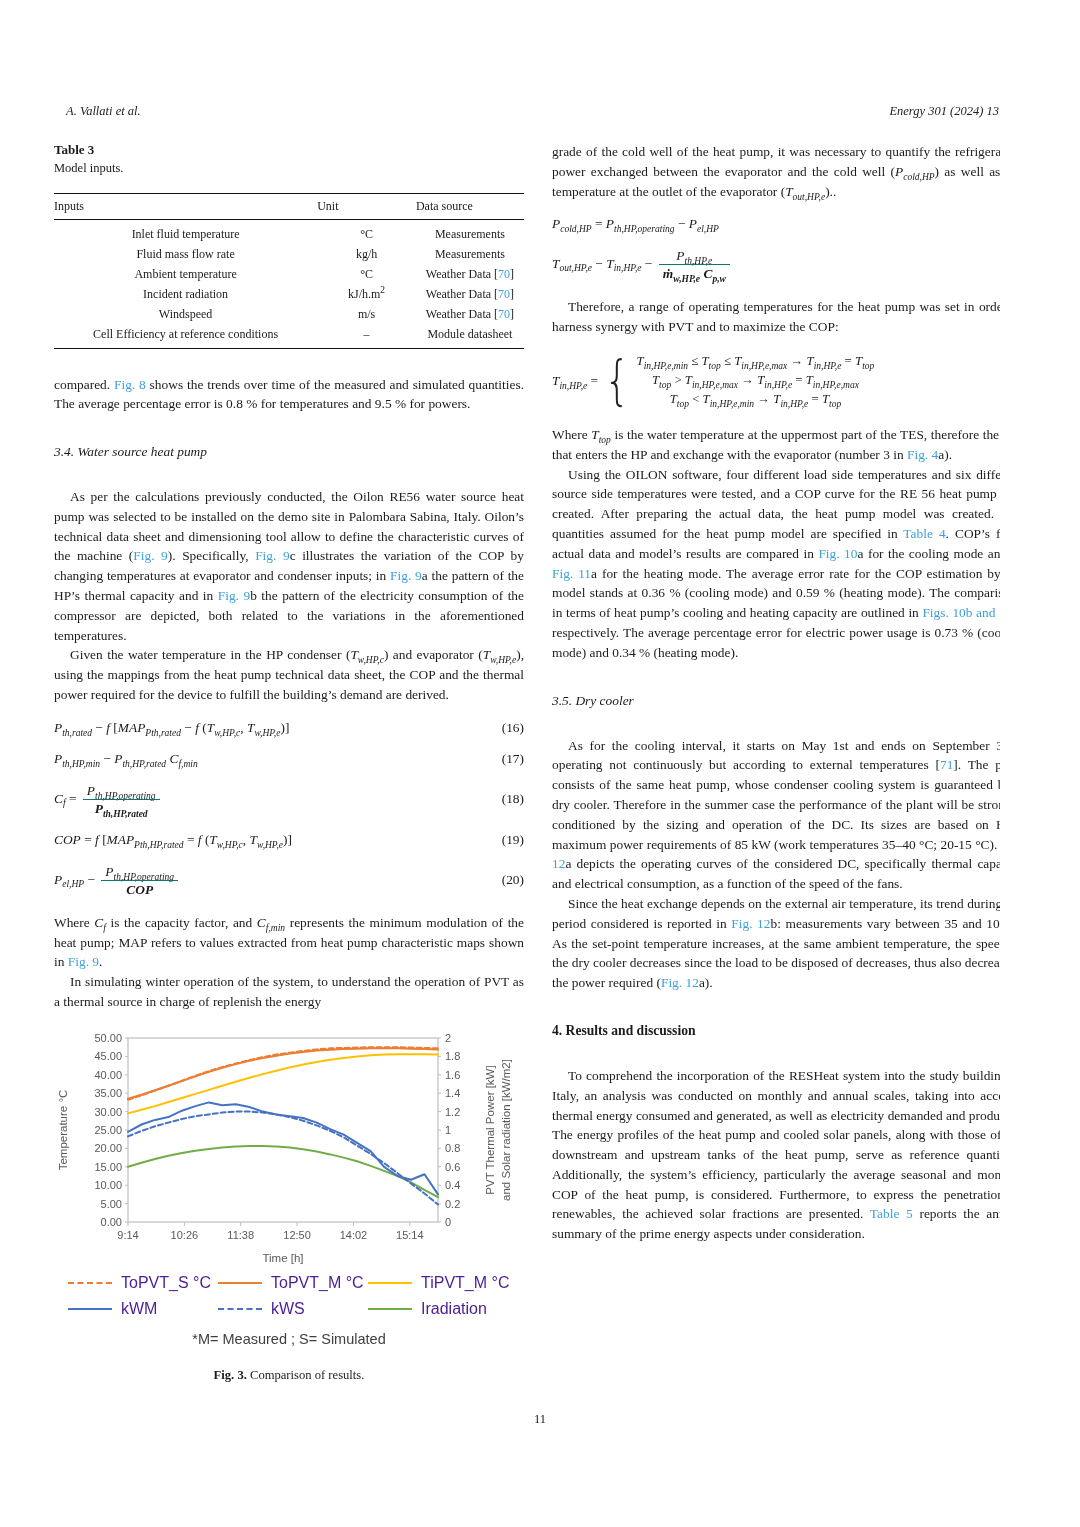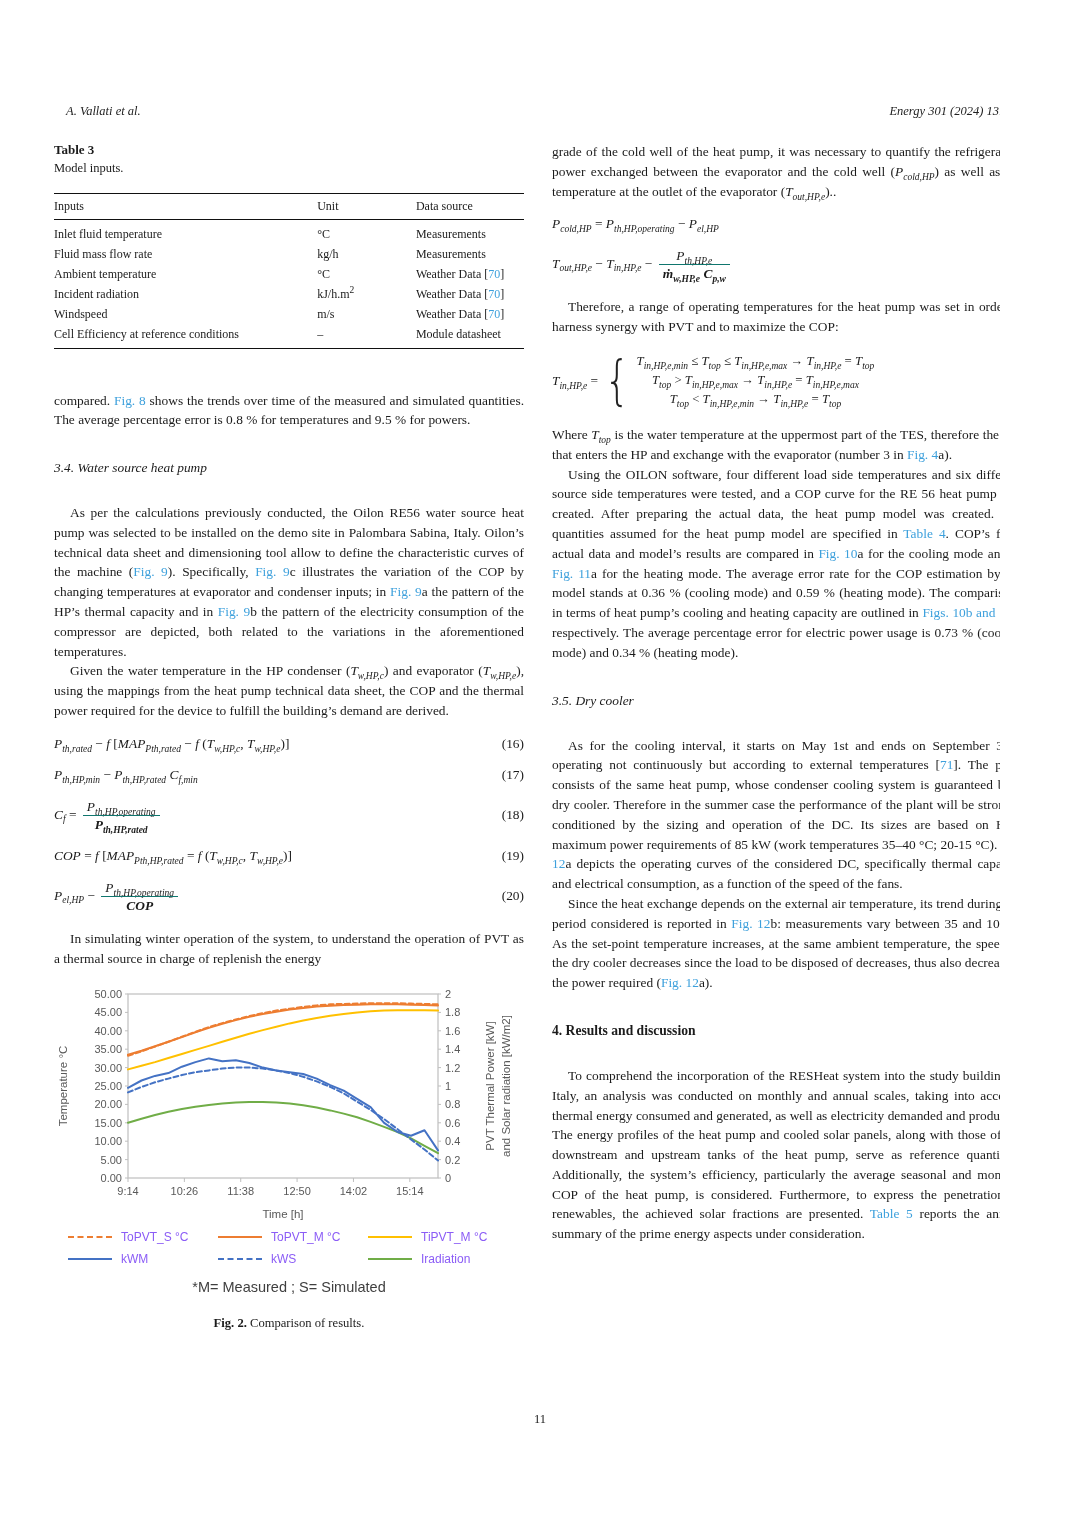--- a/index.html
+++ b/index.html
@@ -16,39 +16,39 @@
   sup{font-size:9.5px;line-height:0;}
   .sec-it{font-style:italic;font-size:13.4px;font-weight:normal;margin:30px 0 27px 0;}
   .sec-b{font-weight:bold;font-size:13.6px;margin:30px 0 27px 0;}
   .mt{margin-top:23px;}
   
   .t3-title{font-weight:bold;font-size:13px;margin:0 0 3px 0;}
   .t3-cap{font-size:12.5px;margin:0 0 17px 0;}
   table.t3{width:100%;border-collapse:collapse;font-size:12px;}
   table.t3 th{font-weight:normal;text-align:left;padding:5px 0;border-top:1.5px solid #111;
               border-bottom:1px solid #111;}
-  table.t3 td{padding:2.5px 0;}
+  table.t3 td{padding:2.5px 0;text-align:center;}
   table.t3 tr.last td{padding-bottom:6px;}
   table.t3{border-bottom:1.5px solid #111;}
   table.t3 tbody:before{content:"";display:block;height:4px;}
   
   .eq{display:flex;align-items:center;margin:15px 0;font-size:13.4px;}
   .eq .ebody{flex:1;}
   .eq .enum{padding-left:8px;}
   .frac{display:inline-flex;flex-direction:column;vertical-align:middle;text-align:center;margin:0 3px;}
   .frac>span{display:block;padding:0 4px;line-height:17px;}
   .frac>span.den{border-top:1px solid #0f766e;font-weight:bold;}
   .cases-wrap{display:inline-flex;align-items:center;gap:2px;}
   .brace{font-family:"DejaVu Sans",sans-serif;font-size:54px;font-weight:100;line-height:58px;
          transform:scaleX(.75);color:#222;}
   .cases{display:inline-flex;flex-direction:column;row-gap:4px;text-align:center;font-size:12.8px;}
   
   .fig{margin-top:16px;}
   .legend{display:grid;grid-template-columns:150px 150px 150px;row-gap:8px;margin:4px 0 0 14px;
-          font-family:"Liberation Sans",sans-serif;font-size:12px;color:#8b5cf6;}
+          font-family:"Liberation Sans",sans-serif;font-size:16px;color:#4c1d95;}
   .leg-item{display:flex;align-items:center;gap:9px;}
   .leg-line{width:44px;height:0;border-top-width:2px;border-top-style:solid;}
   .leg-line.dash{border-top-style:dashed;}
   .fig-note{text-align:center;font-family:"Liberation Sans",sans-serif;font-size:14.5px;color:#3f3f3f;
             margin-top:13px;}
   .fig-cap{text-align:center;font-size:12.6px;margin-top:21px;}
   .pagenum{position:absolute;top:1412px;left:0;width:1080px;text-align:center;font-size:12.5px;}
   svg text{font-family:"Liberation Sans",sans-serif;fill:#595959;}
 </style>
 </head>
@@ -109,21 +109,21 @@
             </tr>
             <tr class="last">
               <td>Cell Efficiency at reference conditions</td>
               <td>–</td>
               <td>Module datasheet</td>
             </tr>
           </tbody>
         </table>
       </div>
 
-      <p class="mt" style="margin-top:42px">compared. <span class="lnk">Fig. 8</span> shows the trends over time of the measured and simulated quantities. The average percentage error is 0.8 % for temperatures and 9.5 % for powers.</p>
+      <p class="mt" style="margin-top:26px">compared. <span class="lnk">Fig. 8</span> shows the trends over time of the measured and simulated quantities. The average percentage error is 0.8 % for temperatures and 9.5 % for powers.</p>
 
       <div class="sec-it">3.4.  Water source heat pump</div>
 
       <p class="indent">As per the calculations previously conducted, the Oilon RE56 water source heat pump was selected to be installed on the demo site in Palombara Sabina, Italy. Oilon’s technical data sheet and dimensioning tool allow to define the characteristic curves of the machine (<span class="lnk">Fig. 9</span>). Specifically, <span class="lnk">Fig. 9</span>c illustrates the variation of the COP by changing temperatures at evaporator and condenser inputs; in <span class="lnk">Fig. 9</span>a the pattern of the HP’s thermal capacity and in <span class="lnk">Fig. 9</span>b the pattern of the electricity consumption of the compressor are depicted, both related to the variations in the aforementioned temperatures.</p>
       <p class="indent">Given the water temperature in the HP condenser (<i>T</i><sub>w,HP,c</sub>) and evaporator (<i>T</i><sub>w,HP,e</sub>), using the mappings from the heat pump technical data sheet, the COP and the thermal power required for the device to fulfill the building’s demand are derived.</p>
 
       <div class="eq">
         <span class="ebody"><i>P</i><sub>th,rated</sub> − <i>f</i> [<i>MAP</i><sub>Pth,rated</sub> − <i>f</i> (<i>T</i><sub>w,HP,c</sub>, <i>T</i><sub>w,HP,e</sub>)]</span>
         <span class="enum">(16)</span>
       </div>
@@ -143,20 +143,21 @@
         <span class="enum">(19)</span>
       </div>
       <div class="eq">
         <span class="ebody"><i>P</i><sub>el,HP</sub> − <span class="frac">
               <span><i>P</i><sub>th,HP,operating</sub></span>
               <span class="den"><i>COP</i></span>
             </span></span>
         <span class="enum">(20)</span>
       </div>
 
+      <p>Where <i>C</i><sub>f</sub> is the capacity factor, and <i>C</i><sub>f,min</sub> represents the minimum modulation of the heat pump; MAP refers to values extracted from heat pump characteristic maps shown in <span class="lnk">Fig. 9</span>.</p>
       <p class="indent">In simulating winter operation of the system, to understand the operation of PVT as a thermal source in charge of replenish the energy</p>
 
       <div class="fig">
         <svg id="chart" width="470" height="238">
             <rect x="74" y="10" width="310" height="184" fill="none" stroke="#bfbfbf" stroke-width="1.2"></rect>
             <line x1="71" y1="194" x2="74" y2="194" stroke="#bfbfbf" stroke-width="1"></line>
             <text x="68" y="198" text-anchor="end" font-size="11">0.00</text>
             <line x1="71" y1="175.6" x2="74" y2="175.6" stroke="#bfbfbf" stroke-width="1"></line>
             <text x="68" y="179.6" text-anchor="end" font-size="11">5.00</text>
             <line x1="71" y1="157.20000000000002" x2="74" y2="157.20000000000002" stroke="#bfbfbf" stroke-width="1"></line>
@@ -243,21 +244,21 @@
               <span class="leg-line dash" style="border-top-color: rgb(68, 114, 196);"></span>
               <span>kWS</span>
             </div>
             <div class="leg-item">
               <span class="leg-line" style="border-top-color: rgb(112, 173, 71);"></span>
               <span>Iradiation</span>
             </div>
           </div>
         <div class="fig-note">*M= Measured ; S= Simulated</div>
         <div class="fig-cap">
-          <b>Fig. 2.</b><span> Comparison of results.</span>
+          <b>Fig. 3.</b><span> Comparison of results.</span>
         </div>
       </div>
     </div>
 
     <div class="col">
       <p>grade of the cold well of the heat pump, it was necessary to quantify the refrigerating power exchanged between the evaporator and the cold well (<i>P</i><sub>cold,HP</sub>) as well as the temperature at the outlet of the evaporator (<i>T</i><sub>out,HP,e</sub>)..</p>
 
       <div class="eq">
         <span class="ebody"><i>P</i><sub>cold,HP</sub> = <i>P</i><sub>th,HP,operating</sub> − <i>P</i><sub>el,HP</sub></span>
         <span class="enum">(21)</span>

